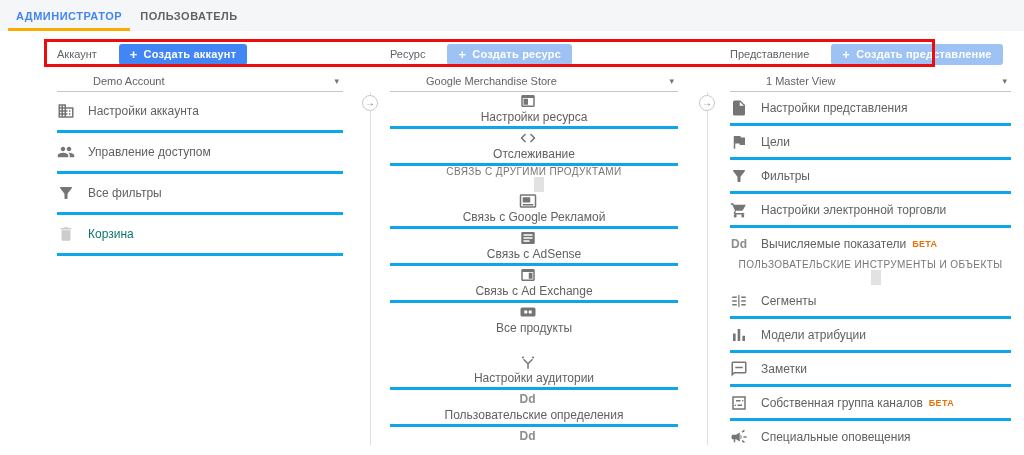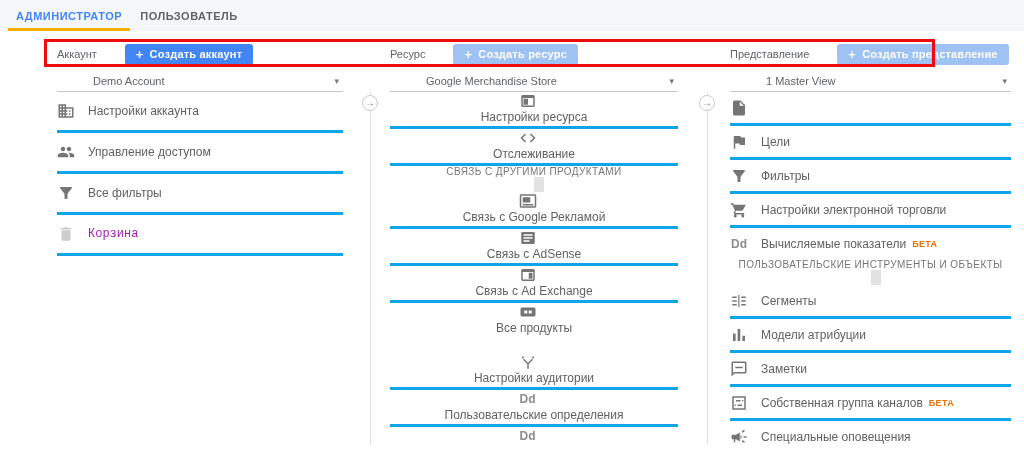--- a/index.html
+++ b/index.html
@@ -15,21 +15,21 @@
 
   
   .highlight-box{position:absolute;left:44px;top:39px;width:885px;height:22px;
        border:3px solid #ee0b0b;z-index:9;pointer-events:none;}
 
   
   .col{position:absolute;top:42px;}
   #col-0{left:57px;width:286px;}
   #col-1{left:390px;width:288px;}
   #col-2{left:730px;width:281px;}
-  .col-head{height:24px;display:flex;align-items:center;gap:28px;}
+  .col-head{height:24px;display:flex;align-items:center;gap:22px;}
   .entity{font-size:11px;color:#5f6368;}
   .create-btn{display:inline-flex;align-items:center;gap:6px;height:21px;padding:0 11px;
        border:none;border-radius:3px;font-size:11px;font-weight:700;color:#fff;
        font-family:inherit;cursor:pointer;letter-spacing:.2px;}
   .create-btn.enabled{background:#4285f4;}
   .create-btn.disabled{background:#9ec2f3;}
   .plus{font-size:13px;font-weight:700;line-height:1;}
 
   .selector{margin-top:4px;height:21px;display:flex;align-items:center;justify-content:space-between;
        border-bottom:1px solid #c6c6c6;cursor:pointer;}
@@ -38,21 +38,21 @@
 
   
   .row{display:flex;align-items:center;border-bottom:3px solid #0ea5e9;cursor:pointer;}
   .row.noline{border-bottom:none;}
   #col-0 .row{height:38px;}
   #col-1 .row{height:34px;flex-direction:column;}
   #col-2 .row{height:31px;}
   .icon{width:18px;display:flex;justify-content:center;align-items:center;margin-right:13px;flex:0 0 18px;}
   .icon svg{fill:#757575;}
   .row-label{font-size:12px;color:#616161;white-space:nowrap;}
-  .row.disabled .row-label{color:#a21caf;font-family:Liberation Mono, monospace;}
+  .row.disabled .row-label{color:#0f766e;}
   .row.disabled .icon svg{fill:#cccccc;}
   .dd{font-size:12px;font-weight:700;color:#8d8d8d;}
   .badge{margin-left:6px;font-size:9px;font-weight:700;color:#e8710a;letter-spacing:.3px;}
   .section-head{height:26px;display:flex;align-items:center;font-size:10px;font-weight:400;
        color:#757575;letter-spacing:.4px;white-space:nowrap;flex-direction:column;}
   .section-line{flex:1;height:1px;background:#e2e2e2;margin-left:10px;min-width:10px;}
   .gap{height:16px;}
 
   
   .vdivider{position:absolute;top:92px;bottom:0;width:1px;background:#e0e0e0;}
@@ -229,20 +229,21 @@
       <span class="sel-val">1 Master View</span>
       <span class="caret">▾</span>
     </div>
     <div class="list">
         <div class="row">
           <span class="icon">
             <svg viewBox="0 0 24 24" width="18" height="18">
               <path fill-rule="evenodd" d="M14 2H6a2 2 0 0 0-2 2v16a2 2 0 0 0 2 2h12a2 2 0 0 0 2-2V8l-6-6zm-1 7V3.5L18.5 9H13z"></path>
             </svg>
           </span>
+          <span class="row-label">Настройки представления</span>
         </div>
         <div class="row">
           <span class="icon">
             <svg viewBox="0 0 24 24" width="18" height="18">
               <path d="M14.4 6 14 4H5v17h2v-7h5.6l.4 2h7V6z"></path>
             </svg>
           </span>
           <span class="row-label">Цели</span>
         </div>
         <div class="row">

